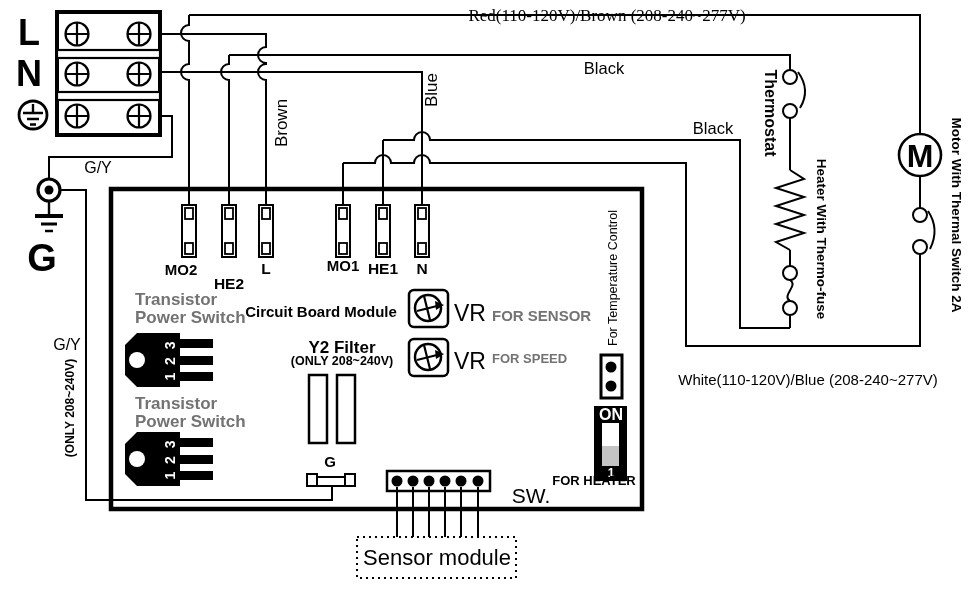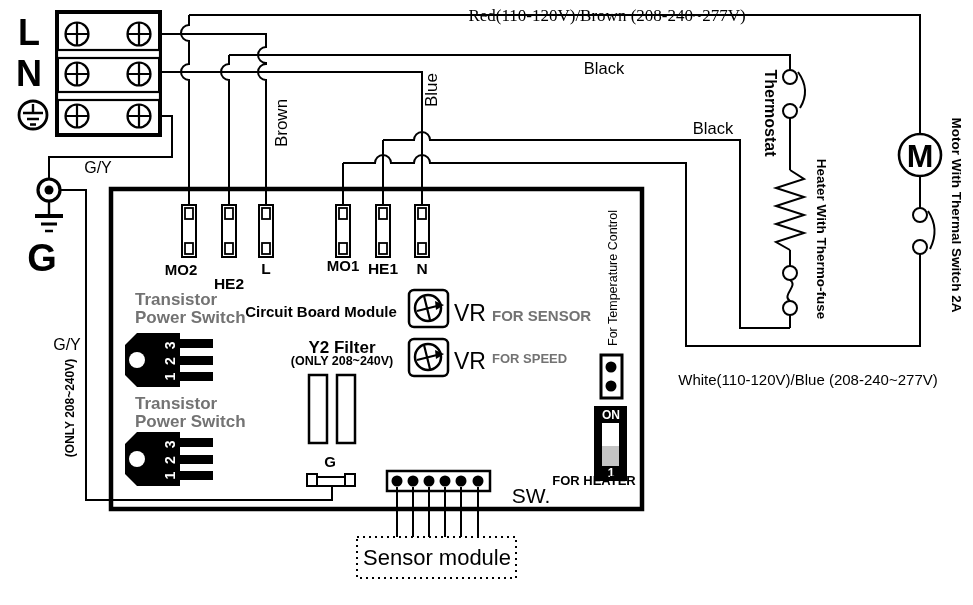--- a/index.html
+++ b/index.html
@@ -261,21 +261,21 @@
   <div class="lbl b" style="left:342px; top:347px; font-size:17px;">Y2 Filter</div>
   <div class="lbl b" style="left:342px; top:361px; font-size:12.5px;">(ONLY 208~240V)</div>
   <div class="lbl b" style="left:330px; top:461px; font-size:15px;">G</div>
 
   <div class="lbl" style="left:470px; top:313px; font-size:23px;">VR</div>
   <div class="lbl-left b" style="left:492px; top:315px; font-size:15px;">FOR SENSOR</div>
   <div class="lbl" style="left:470px; top:361px; font-size:23px;">VR</div>
   <div class="lbl-left b" style="left:492px; top:358px; font-size:13px;">FOR SPEED</div>
 
   <div class="lbl rotm90" style="left:613px; top:278px; font-size:12.5px;">For Temperature Control</div>
-  <div class="lbl b white" style="left:611px; top:415px; font-size:12px;">ON</div>
+  <div class="lbl b white" style="left:611px; top:415px; font-size:16px;">ON</div>
   <div class="lbl b white" style="left:611px; top:473px; font-size:12px;">1</div>
   <div class="lbl" style="left:531px; top:495px; font-size:21px;">SW.</div>
   <div class="lbl b" style="left:594px; top:480px; font-size:13px;">FOR HEATER</div>
 
   <div class="lbl b rot90" style="left:770px; top:113px; font-size:16px;">Thermostat</div>
   <div class="lbl b rot90" style="left:821px; top:239px; font-size:13.5px;">Heater With Thermo-fuse</div>
   <div class="lbl b rot90" style="left:956px; top:215px; font-size:13.5px;">Motor With Thermal Switch 2A</div>
   <div class="lbl b" style="left:920px; top:156px; font-size:32px;">M</div>
 
   <div class="lbl" style="left:437px; top:558px; font-size:22px;">Sensor module</div>

